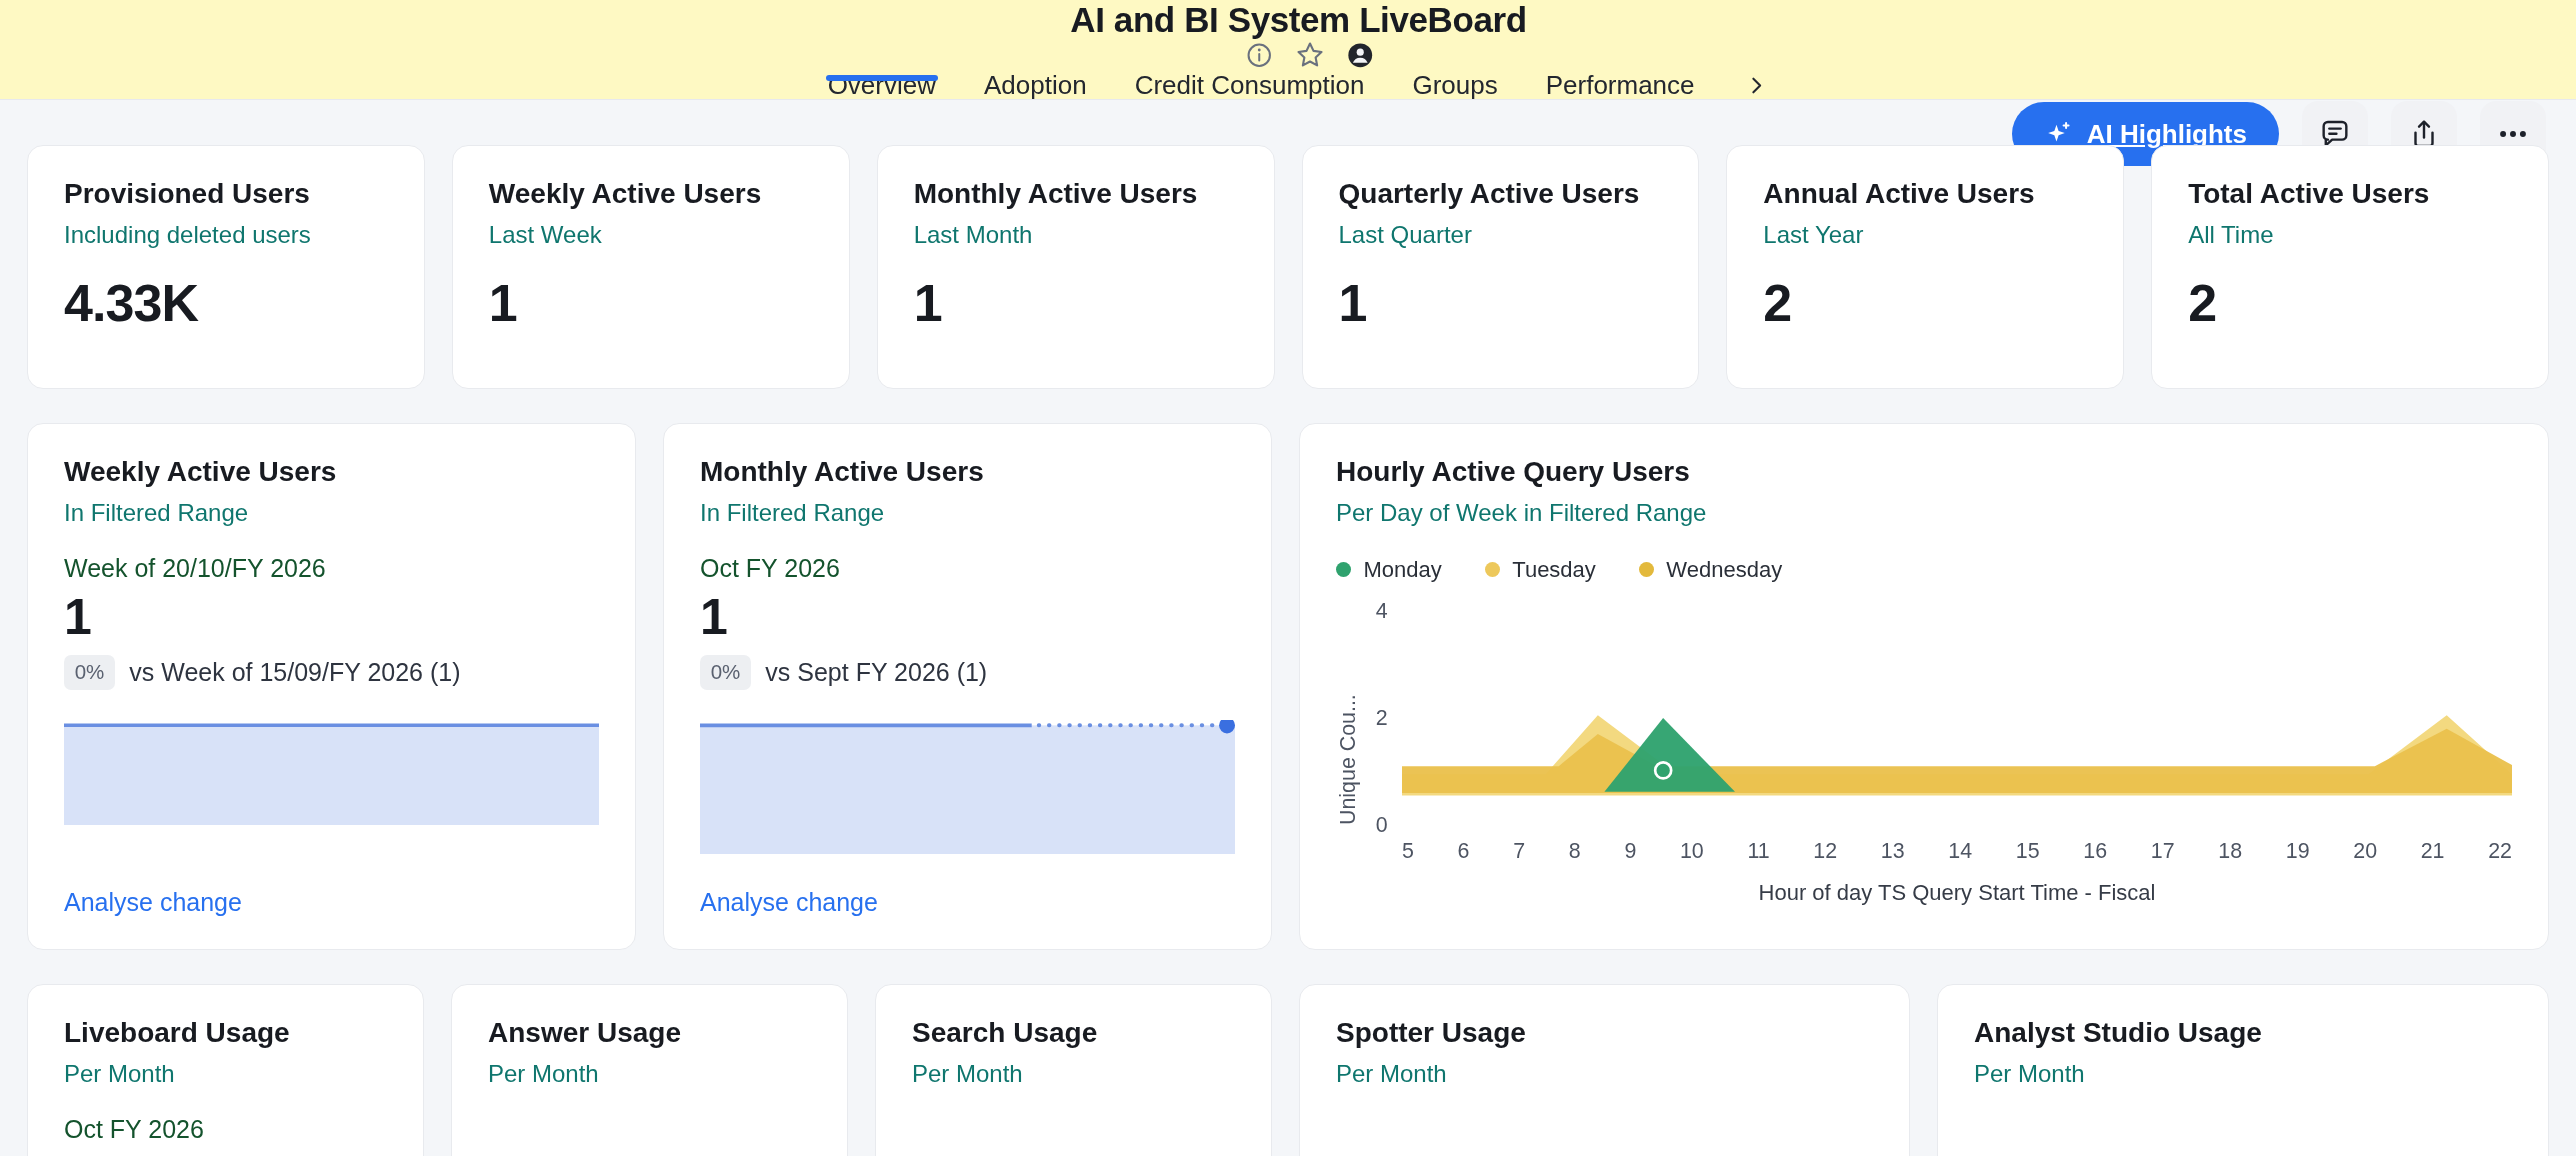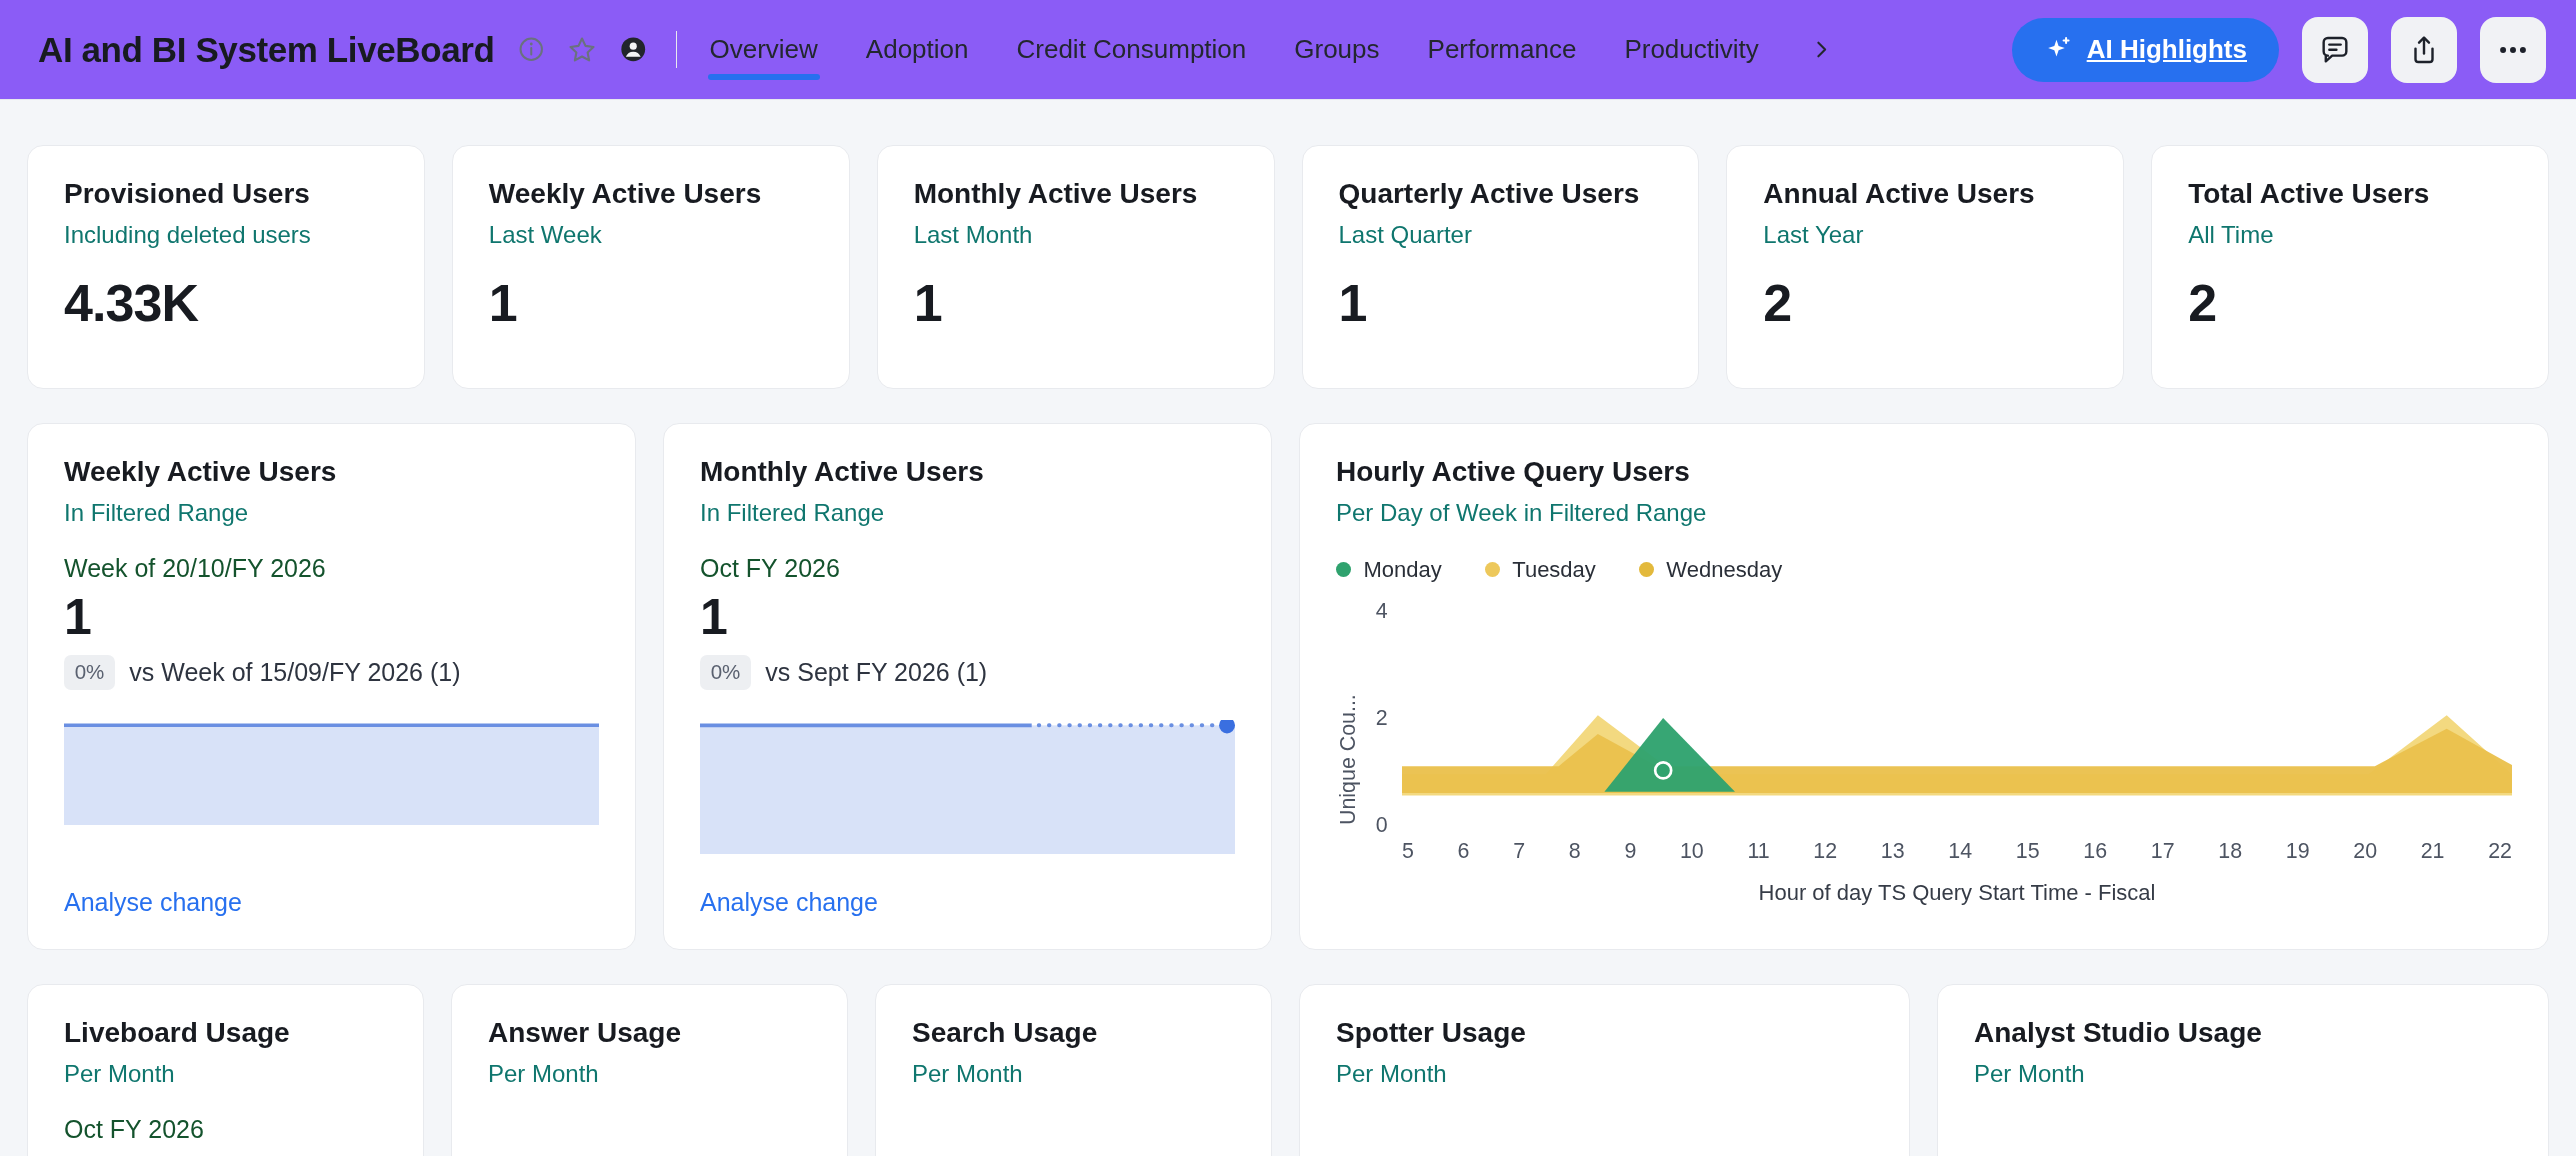--- a/index.html
+++ b/index.html
@@ -5,22 +5,22 @@
   * { box-sizing: border-box; margin: 0; padding: 0; }
   html,body { width: 2576px; height: 1156px; overflow: hidden; }
   body {
     background: #f4f6f9;
     font-family: "Liberation Sans", sans-serif;
     color: #181b21;
   }
 
   
   header.topbar {
-    height: 100px; background: #8b5cf6; border-bottom: 0.9px solid #e7e9ee;
-    display: flex; align-items: center; padding: 0 30px 0 38px;
+    height: 100px; background: #fef9c3; border-bottom: 0.9px solid #e7e9ee;
+    display: flex; align-items: center; padding: 0 30px 0 51px; flex-direction: column;
   }
   .page-title { font-size: 35px; font-weight: 700; letter-spacing: -0.4px; white-space: nowrap; }
   .title-icons { display: flex; align-items: center; gap: 21.4px; margin-left: 23px; }
   .tbtn { background: none; border: none; cursor: pointer; display: flex; align-items: center; padding: 0; }
   .vdiv { width: 1.8px; height: 37px; background: #e8eaee; margin: 0 32px 0 28.5px; }
 
   nav.tabs { display: flex; align-items: center; gap: 48px; height: 100px; }
   .tab {
     font-size: 26px; color: #23272f; background: none; border: none; font-family: inherit;
     height: 100%; display: flex; align-items: center; position: relative; cursor: pointer; white-space: nowrap;
@@ -115,21 +115,20 @@
   </div>
 
   <div class="vdiv"></div>
 
   <nav class="tabs">
     <button class="tab active">Overview</button>
     <button class="tab">Adoption</button>
     <button class="tab">Credit Consumption</button>
     <button class="tab">Groups</button>
     <button class="tab">Performance</button>
-    <button class="tab">Productivity</button>
     <button class="tbtn tabs-more">
       <svg width="25" height="25" viewBox="0 0 24 24" fill="none" stroke="#23272f" stroke-width="2" stroke-linecap="round" stroke-linejoin="round">
         <path d="M9 5.5l6.5 6.5L9 18.5"></path>
       </svg>
     </button>
   </nav>
 
   <div class="actions">
     <button class="ai-btn">
       <svg width="28.5" height="28.5" viewBox="0 0 24 24" fill="#ffffff">

